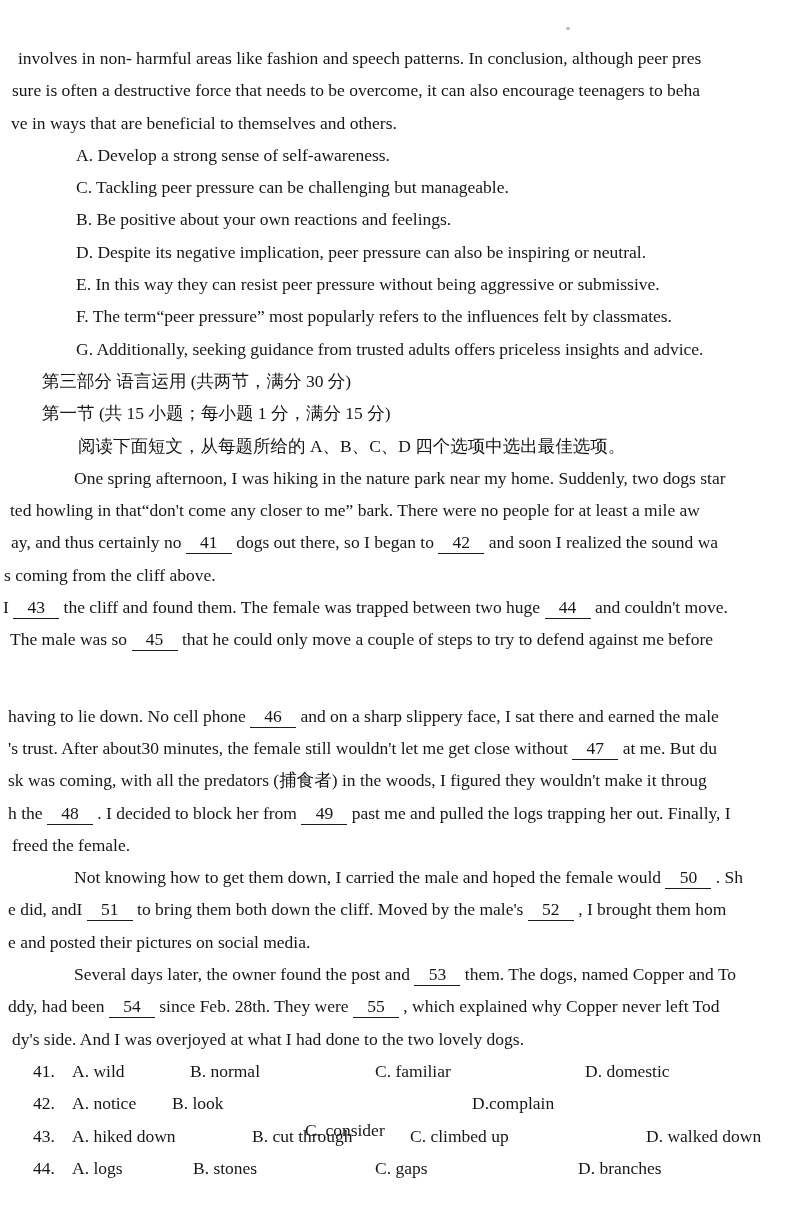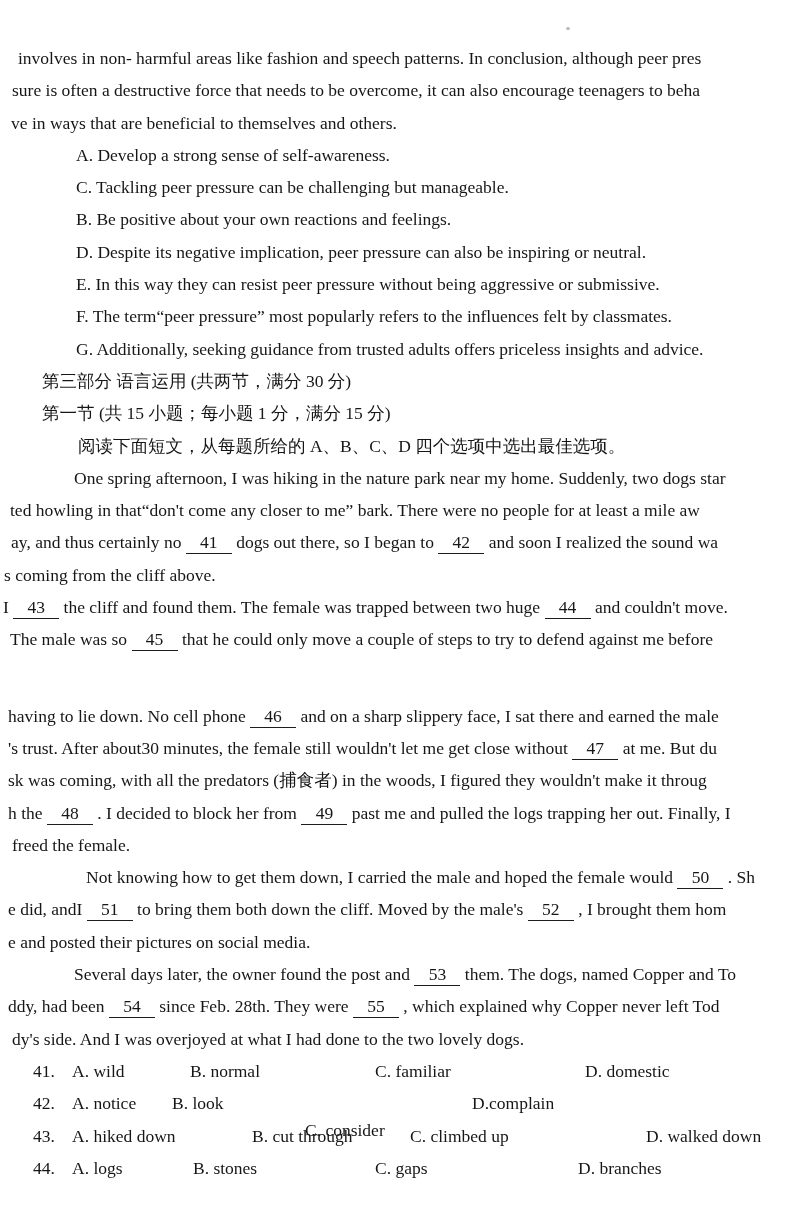--- a/index.html
+++ b/index.html
@@ -83,21 +83,21 @@
       <div class="line" style="padding-left: 10px;"><span>ted howling in that“don't come any closer to me” bark. There were no people for at least a mile aw</span></div>
       <div class="line" style="padding-left: 11px;"><span>ay, and thus certainly no </span><span class="blank">41</span><span> dogs out there, so I began to </span><span class="blank">42</span><span> and soon I realized the sound wa</span></div>
       <div class="line" style="padding-left: 4px;"><span>s coming from the cliff above.</span></div>
       <div class="line" style="padding-left: 3px;"><span>I </span><span class="blank">43</span><span> the cliff and found them. The female was trapped between two huge </span><span class="blank">44</span><span> and couldn't move.</span></div>
       <div class="line" style="padding-left: 10px;"><span>The male was so </span><span class="blank">45</span><span> that he could only move a couple of steps to try to defend against me before</span></div>
       <div class="line" style="padding-left: 8px; margin-top: 44px;"><span>having to lie down. No cell phone </span><span class="blank">46</span><span> and on a sharp slippery face, I sat there and earned the male</span></div>
       <div class="line" style="padding-left: 8px;"><span>'s trust. After about30 minutes, the female still wouldn't let me get close without </span><span class="blank">47</span><span> at me. But du</span></div>
       <div class="line" style="padding-left: 8px;"><span>sk was coming, with all the predators (捕食者) in the woods, I figured they wouldn't make it throug</span></div>
       <div class="line" style="padding-left: 8px;"><span>h the </span><span class="blank">48</span><span> . I decided to block her from </span><span class="blank">49</span><span> past me and pulled the logs trapping her out. Finally, I</span></div>
       <div class="line" style="padding-left: 12px;"><span>freed the female.</span></div>
-      <div class="line" style="padding-left: 74px; margin-left: 12px;"><span>Not knowing how to get them down, I carried the male and hoped the female would </span><span class="blank">50</span><span> . Sh</span></div>
+      <div class="line" style="padding-left: 74px;"><span>Not knowing how to get them down, I carried the male and hoped the female would </span><span class="blank">50</span><span> . Sh</span></div>
       <div class="line" style="padding-left: 8px;"><span>e did, andI </span><span class="blank">51</span><span> to bring them both down the cliff. Moved by the male's </span><span class="blank">52</span><span> , I brought them hom</span></div>
       <div class="line" style="padding-left: 8px;"><span>e and posted their pictures on social media.</span></div>
       <div class="line" style="padding-left: 74px;"><span>Several days later, the owner found the post and </span><span class="blank">53</span><span> them. The dogs, named Copper and To</span></div>
       <div class="line" style="padding-left: 8px;"><span>ddy, had been </span><span class="blank">54</span><span> since Feb. 28th. They were </span><span class="blank">55</span><span> , which explained why Copper never left Tod</span></div>
       <div class="line" style="padding-left: 12px;"><span>dy's side. And I was overjoyed at what I had done to the two lovely dogs.</span></div>
     </div>
 
   <div id="question-list">
       <div class="line qrow">
         <span style="left: 33px;">41.</span>

